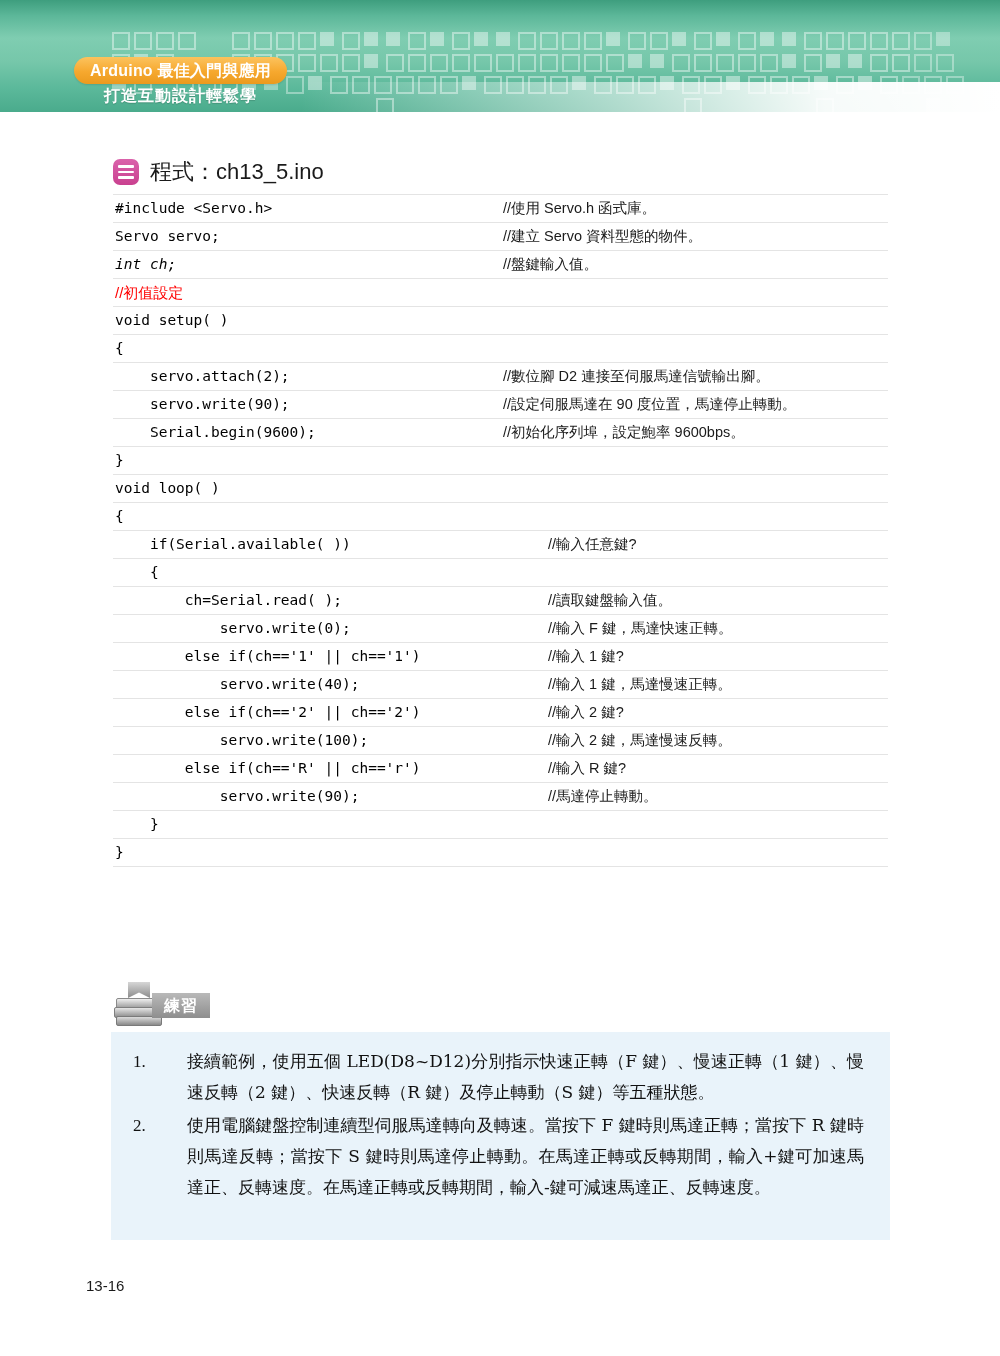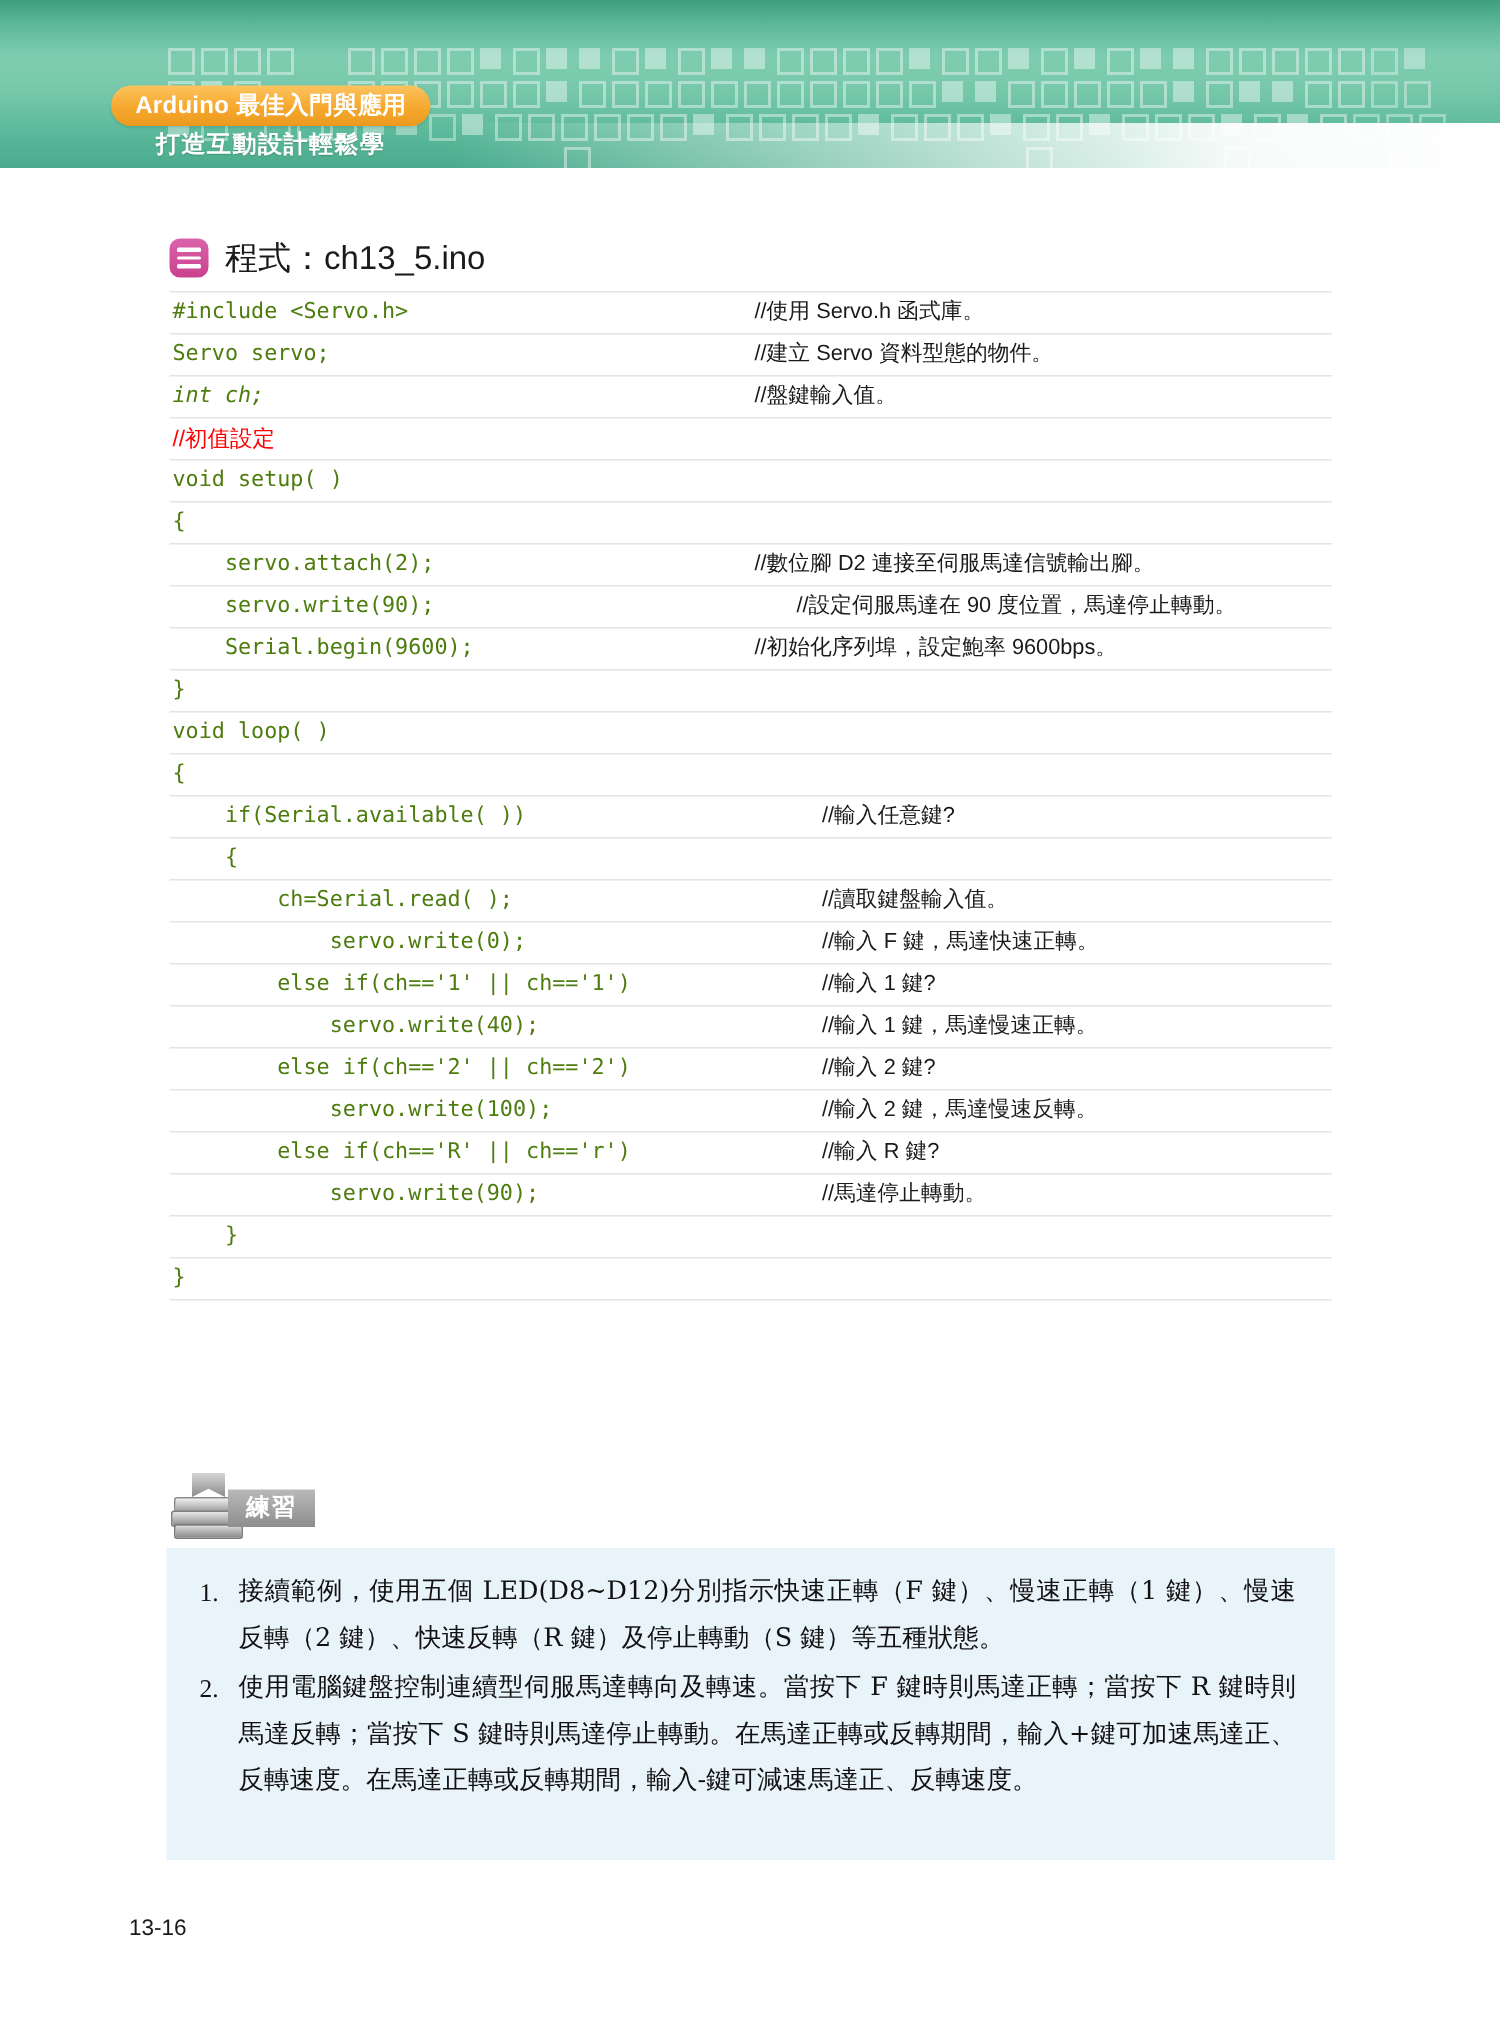--- a/index.html
+++ b/index.html
@@ -113,21 +113,21 @@
   .code-table td {
     border-top: 1px solid #e4e4e4;
     border-bottom: 1px solid #e4e4e4;
     padding: 0;
     vertical-align: middle;
     height: 27px;
   }
   .code-cell {
     font-family: "DejaVu Sans Mono", monospace;
     font-size: 14.5px;
-    color: #4d7c0f;
+    color: #000000;
     white-space: pre;
     line-height: 25px;
     padding-left: 2px;
   }
   .code-cell.cmt-red {
     color: #ff0000;
     font-family: "Liberation Sans", sans-serif;
     font-size: 15px;
   }
   .comment-cell {
@@ -209,20 +209,21 @@
   .ex-num {
     flex: none;
     width: 26px;
     text-align: left;
     font-family: "Liberation Serif", serif;
     font-size: 17px;
   }
   .ex-text {
     flex: 1;
     text-align: justify;
+    margin-left: 28px;
   }
 
   
   .page-number {
     position: absolute;
     left: 86px; top: 1277px;
     font-size: 15px;
     color: #1a1a1a;
     font-family: "Liberation Sans", sans-serif;
   }
@@ -387,21 +388,21 @@
       <tr>
         <td style="width: 390px;"><span class="code-cell">{</span></td>
         <td><span class="comment-cell" style="display: inline-block; padding-left: 0px;"></span></td>
       </tr>
       <tr>
         <td style="width: 390px;"><span class="code-cell">    servo.attach(2);</span></td>
         <td><span class="comment-cell" style="display: inline-block; padding-left: 0px;">//數位腳 D2 連接至伺服馬達信號輸出腳。</span></td>
       </tr>
       <tr>
         <td style="width: 390px;"><span class="code-cell">    servo.write(90);</span></td>
-        <td><span class="comment-cell" style="display: inline-block; padding-left: 0px; margin-left: 28px;">//設定伺服馬達在 90 度位置，馬達停止轉動。</span></td>
+        <td><span class="comment-cell" style="display: inline-block; padding-left: 0px;">//設定伺服馬達在 90 度位置，馬達停止轉動。</span></td>
       </tr>
       <tr>
         <td style="width: 390px;"><span class="code-cell">    Serial.begin(9600);</span></td>
         <td><span class="comment-cell" style="display: inline-block; padding-left: 0px;">//初始化序列埠，設定鮑率 9600bps。</span></td>
       </tr>
       <tr>
         <td style="width: 390px;"><span class="code-cell">}</span></td>
         <td><span class="comment-cell" style="display: inline-block; padding-left: 0px;"></span></td>
       </tr>
       <tr>

